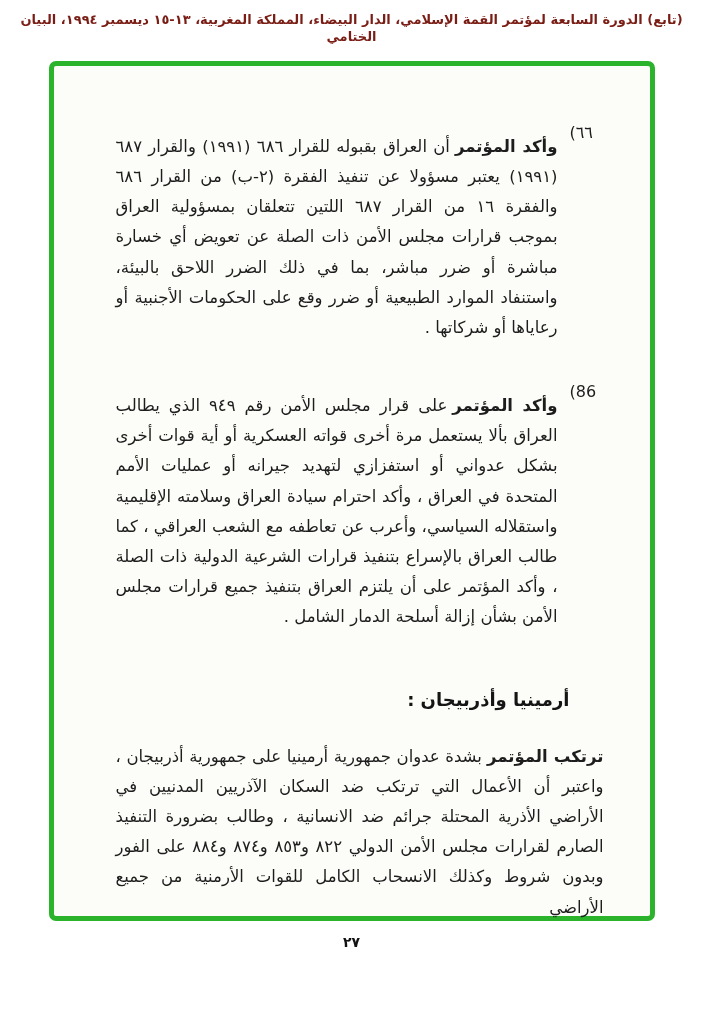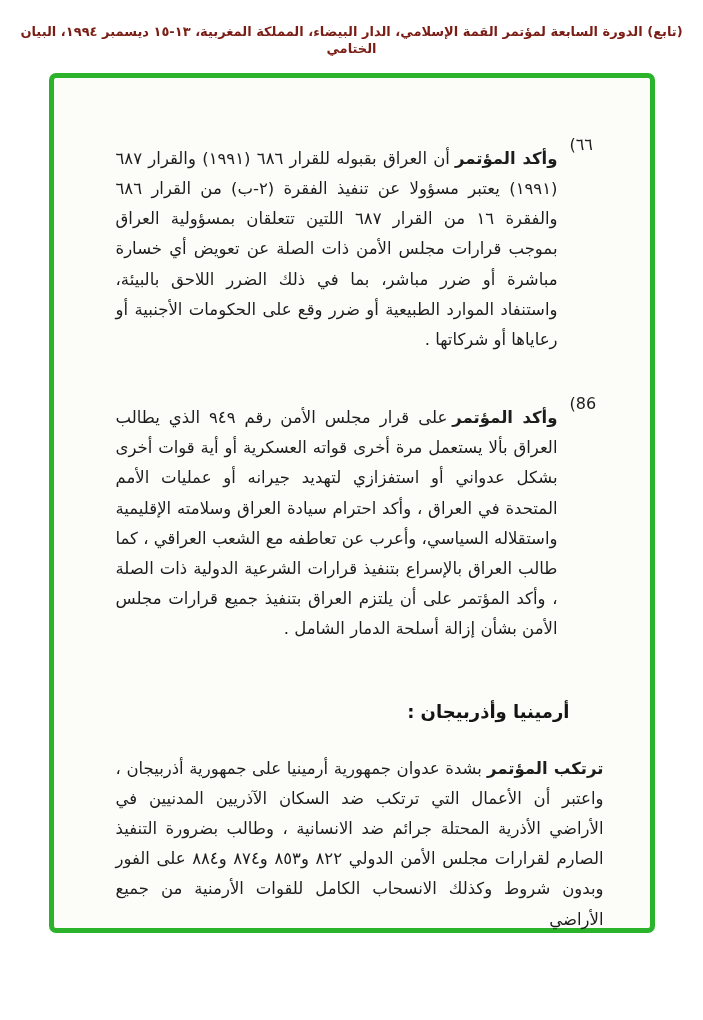--- a/index.html
+++ b/index.html
@@ -16,21 +16,21 @@
     direction:rtl;
   }
   .page{
     position:relative;
     width:703px;height:1020px;
     background:#ffffff;
     overflow:hidden;
   }
   
   .header-line1{
-    padding-top:24px;
+    padding-top:12px;
     text-align:center;
     color:var(--header-text);
     font-size:13px;
     font-weight:bold;
     line-height:1.3;
   }
   .header-line2{
     margin-top:7px;
     margin-right:392px;
     text-align:right;
@@ -118,14 +118,15 @@
 
       <h2 class="section-heading">أرمينيا وأذربيجان :</h2>
 
       <div class="para">
         <p class="para-text"><b class="lead">ترتكب المؤتمر</b><span>بشدة عدوان جمهورية أرمينيا على جمهورية أذربيجان ، واعتبر أن الأعمال التي ترتكب ضد السكان الآذريين المدنيين في الأراضي الأذرية المحتلة جرائم ضد الانسانية ، وطالب بضرورة التنفيذ الصارم لقرارات مجلس الأمن الدولي ٨٢٢ و٨٥٣ و٨٧٤ و٨٨٤ على الفور وبدون شروط وكذلك الانسحاب الكامل للقوات الأرمنية من جميع الأراضي</span></p>
       </div>
 
     </div>
   </div>
 
+  <div class="page-number">٢٧</div>
 
 </div>
 
 </body></html>

